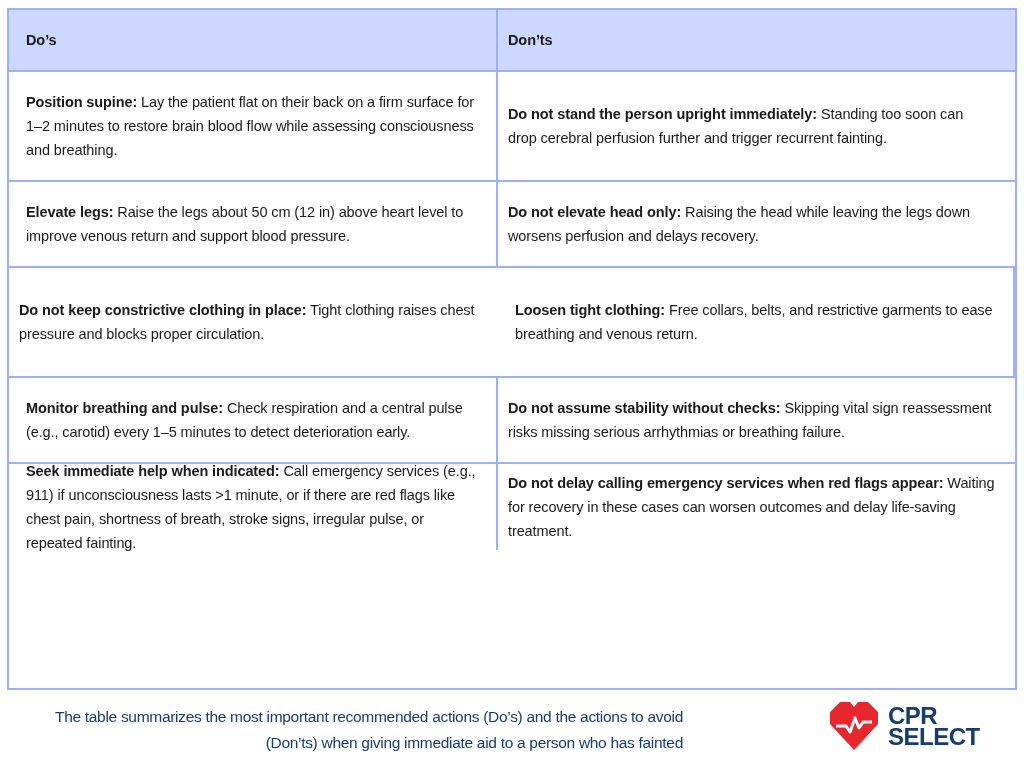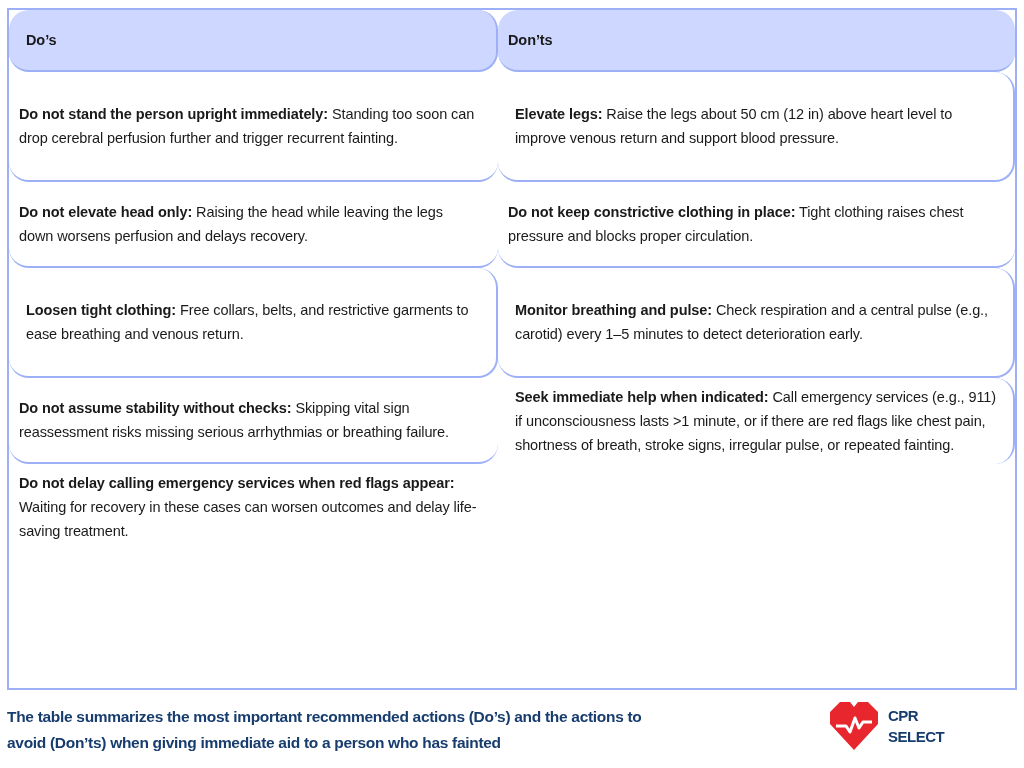--- a/index.html
+++ b/index.html
@@ -10,41 +10,43 @@
   .tbl {
     position:absolute; left:7px; top:8px; width:1010px; height:682px;
     border:2px solid #9db0f7; box-sizing:border-box;
     display:grid; grid-template-columns:489px 1fr;
     grid-template-rows:62px 110px 86px 110px 86px 86px 140px;
   }
   .cell {
     box-sizing:border-box; border-right:2px solid #9db0f7; border-bottom:2px solid #9db0f7;
     display:flex; align-items:center; padding:0 17px; font-size:14.5px; line-height:24px;
     letter-spacing:-0.1px;
-    border-radius:20px;
   }
   .cell.r { border-right:none; padding-left:10px; padding-right:20px; }
   .cell.last { border-bottom:none; }
   .cell.hd { background:#cdd7ff; font-weight:bold; font-size:14.5px; }
   .cell b { font-weight:bold; }
   .caption {
-    position:absolute; left:7px; top:704px; width:660px; color:#173c6e; font-weight:bold;
-    font-size:15.5px; line-height:26px; letter-spacing:-0.3px;
+    position:absolute; left:23px; top:704px; width:660px; color:#173c6e; font-weight:normal;
+    font-size:15.5px; line-height:26px; letter-spacing:-0.3px;text-align:right;
   }
   .logo { position:absolute; left:826px; top:698px; width:172px; height:56px; display:flex; align-items:center; }
   .logo svg { display:block; }
-  .logo-text { margin-left:6px; color:#173c6e; font-weight:bold; font-size:15px; line-height:21px; letter-spacing:-0.5px; }
+  .logo-text { margin-left:6px; color:#173c6e; font-weight:bold; font-size:24px; line-height:21px; letter-spacing:-0.5px; }
 </style>
 </head>
 <body>
 
 <div class="tbl">
   <div class="cell hd">Do’s</div>
   <div class="cell hd r">Don’ts</div>
 
+  <div class="cell">
+      <div><b>Position supine:</b><span> Lay the patient flat on their back on a firm surface for 1–2 minutes to restore brain blood flow while assessing consciousness and breathing.</span></div>
+    </div>
   <div class="cell r">
       <div><b>Do not stand the person upright immediately:</b><span> Standing too soon can drop cerebral perfusion further and trigger recurrent fainting.</span></div>
     </div>
 
   <div class="cell">
       <div><b>Elevate legs:</b><span> Raise the legs about 50 cm (12 in) above heart level to improve venous return and support blood pressure.</span></div>
     </div>
   <div class="cell r">
       <div><b>Do not elevate head only:</b><span> Raising the head while leaving the legs down worsens perfusion and delays recovery.</span></div>
     </div>

